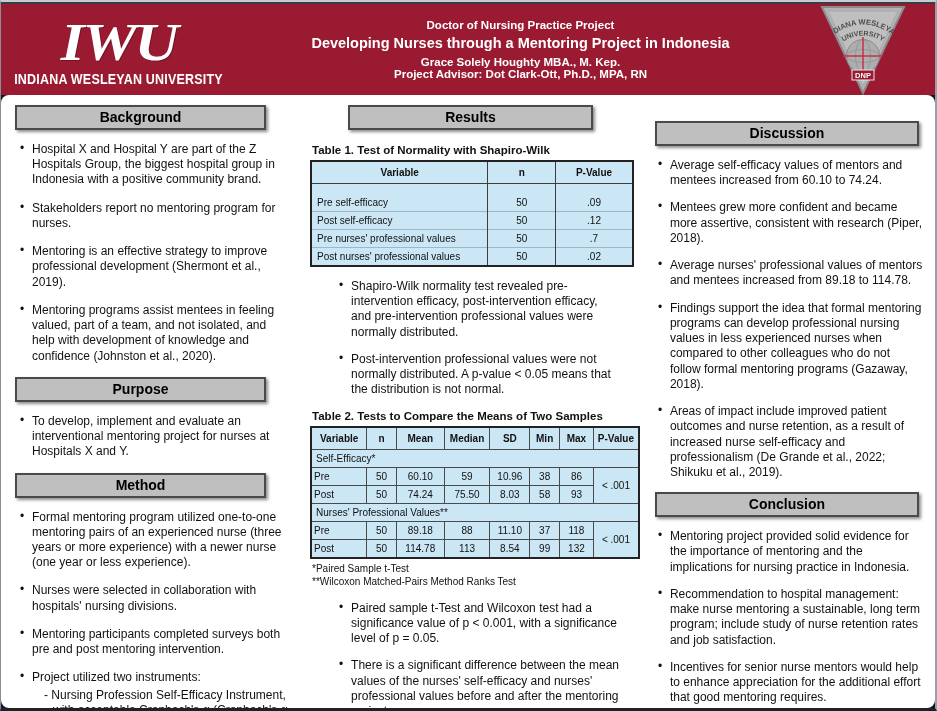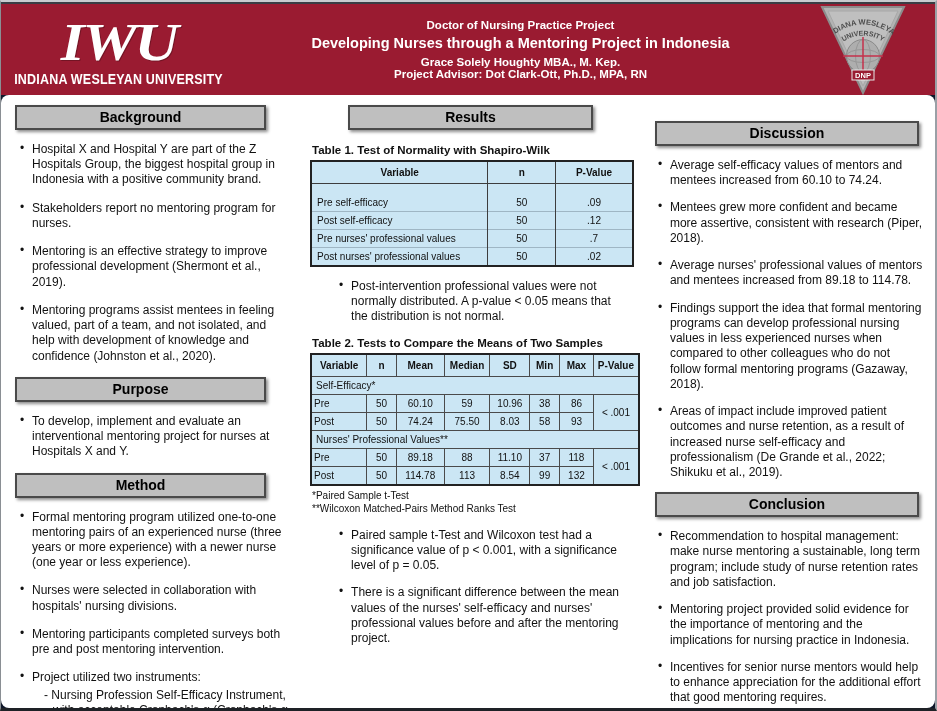--- a/index.html
+++ b/index.html
@@ -177,20 +177,21 @@
             <tr>
               <td>Post nurses' professional values</td>
               <td class="c">50</td>
               <td class="c">.02</td>
             </tr>
           </tbody>
       </table>
 
       <ul class="bullets mid-bullets">
 
+      <li class="bullet"><span class="bt">Shapiro-Wilk normality test revealed pre-intervention efficacy, post-intervention efficacy, and pre-intervention professional values were normally distributed.</span><div class="subs"></div></li>
           <li class="bullet"><span class="bt">Post-intervention professional values were not normally distributed. A p-value &lt; 0.05 means that the distribution is not normal.</span><div class="subs"></div></li>
         </ul>
 
       <div class="tbl-title">Table 2. Tests to Compare the Means of Two Samples</div>
       <table class="tbl t2">
         <colgroup>
             <col style="width:56px">
             <col style="width:30px">
             <col style="width:48px">
             <col style="width:46px">
@@ -278,22 +279,22 @@
       <li class="bullet"><span class="bt">Average self-efficacy values of mentors and mentees increased from 60.10 to 74.24.</span><div class="subs"></div></li>
           <li class="bullet"><span class="bt">Mentees grew more confident and became more assertive, consistent with research (Piper, 2018).</span><div class="subs"></div></li>
           <li class="bullet"><span class="bt">Average nurses' professional values of mentors and mentees increased from 89.18 to 114.78.</span><div class="subs"></div></li>
           <li class="bullet"><span class="bt">Findings support the idea that formal mentoring programs can develop professional nursing values in less experienced nurses when compared to other colleagues who do not follow formal mentoring programs (Gazaway, 2018).</span><div class="subs"></div></li>
           <li class="bullet"><span class="bt">Areas of impact include improved patient outcomes and nurse retention, as a result of increased nurse self-efficacy and professionalism (De Grande et al., 2022; Shikuku et al., 2019).</span><div class="subs"></div></li>
         </ul>
 
       <div class="bar"><span>Conclusion</span></div>
       <ul class="bullets">
 
-      <li class="bullet"><span class="bt">Recommendation to hospital management: make nurse mentoring a sustainable, long term program; include study of nurse retention rates and job satisfaction.</span><div class="subs"></div></li>
-          <li class="bullet"><span class="bt">Mentoring project provided solid evidence for the importance of mentoring and the implications for nursing practice in Indonesia.</span><div class="subs"></div></li>
+      <li class="bullet"><span class="bt">Mentoring project provided solid evidence for the importance of mentoring and the implications for nursing practice in Indonesia.</span><div class="subs"></div></li>
+          <li class="bullet"><span class="bt">Recommendation to hospital management: make nurse mentoring a sustainable, long term program; include study of nurse retention rates and job satisfaction.</span><div class="subs"></div></li>
           <li class="bullet"><span class="bt">Incentives for senior nurse mentors would help to enhance appreciation for the additional effort that good mentoring requires.</span><div class="subs"></div></li>
           <li class="bullet"><span class="bt">Project enhances global professional nursing practice by demonstrating an innovative new mentoring program in Indonesia, and contributing to the international body of mentoring research.</span><div class="subs"></div></li>
         </ul>
 
     </section>
 
   </main>
 </div>
 
 </body></html>

